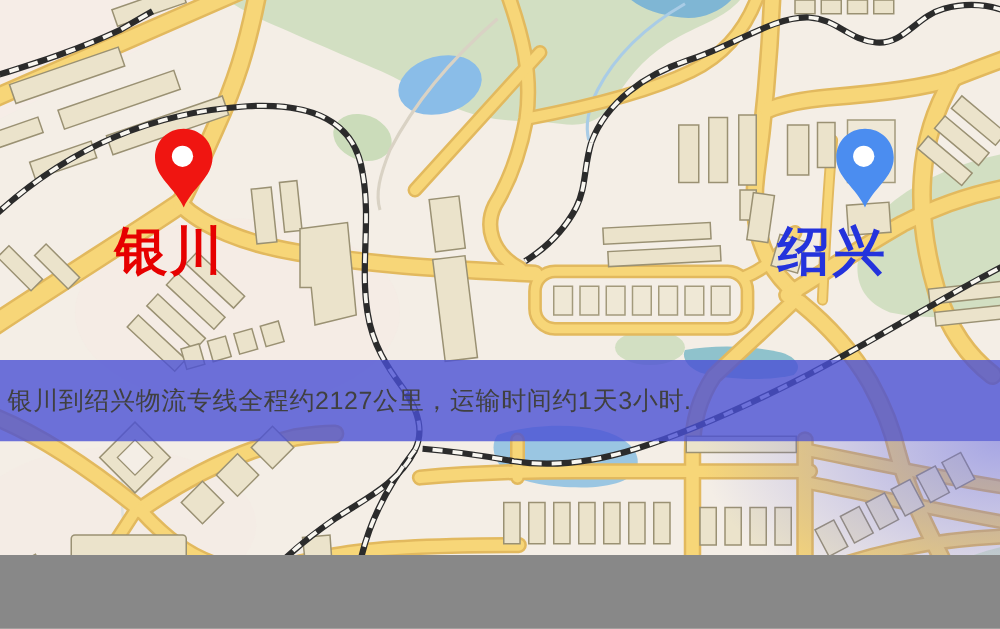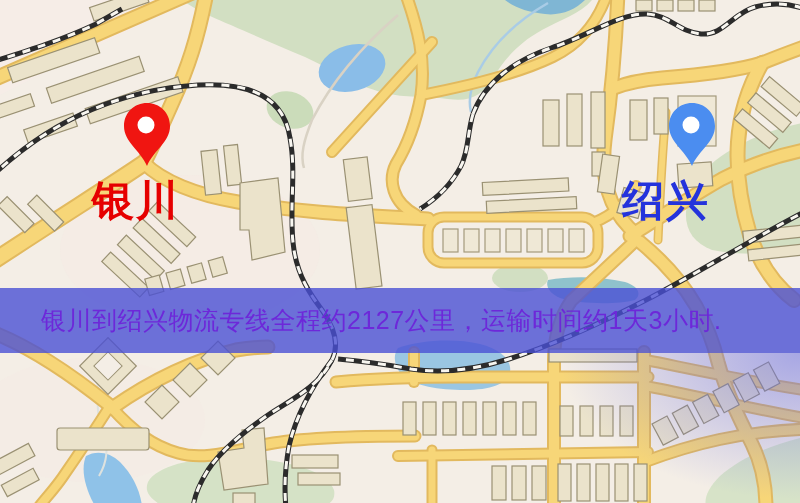--- a/index.html
+++ b/index.html
@@ -1,17 +1,17 @@
 <!DOCTYPE html>
 <html><head>
 <meta charset="utf-8">
 <style>
   html,body{margin:0;padding:0;background:#888;}
   .stage{
-    position:relative;width:800px;height:503px;overflow:hidden;
+    position:relative;width:800px;height:444px;overflow:hidden;
     font-family:"Liberation Sans", sans-serif;
     background:#f4eee6;
   }
   .map-svg{position:absolute;left:0;top:0;width:800px;height:503px;display:block;}
   .road-case{fill:none;stroke:#e2b95e;stroke-linecap:round;stroke-linejoin:round;}
   .road-fill{fill:none;stroke:#f7d678;stroke-linecap:round;stroke-linejoin:round;}
   .rail-base{fill:none;stroke:#2b2b2b;stroke-width:5;stroke-linecap:butt;}
   .rail-dash{fill:none;stroke:#f8f6f0;stroke-width:3;stroke-dasharray:8 8;}
   .bld{fill:#ebe3cb;stroke:#9a9173;stroke-width:1.2;}
   .bld-light{fill:#efe8d6;stroke:#a39a7c;stroke-width:1.2;}
@@ -22,21 +22,21 @@
     position:absolute;font-size:42px;font-weight:bold;line-height:1;
     letter-spacing:2px;white-space:nowrap;
   }
   .label-origin{left:92px;top:180px;color:#e60000;}
   .label-dest{left:622px;top:180px;color:#2433dc;}
   .banner{
     position:absolute;left:0;top:288px;width:800px;height:65px;
     background:rgba(74,80,212,0.80);
     display:flex;align-items:center;
   }
-  .banner-text{color:#6d28d9;font-size:25px;padding-left:41px;letter-spacing:0.5px;white-space:nowrap;}
+  .banner-text{color:#404040;font-size:20px;padding-left:6px;letter-spacing:0.5px;white-space:nowrap;}
   .tint{
     position:absolute;left:553px;top:353px;width:247px;height:150px;
     background:radial-gradient(130% 130% at 100% 0%,
       rgba(104,108,226,0.55) 0%, rgba(104,108,226,0.22) 45%, rgba(104,108,226,0) 75%);
     pointer-events:none;
   }
 </style>
 </head>
 <body>
 

